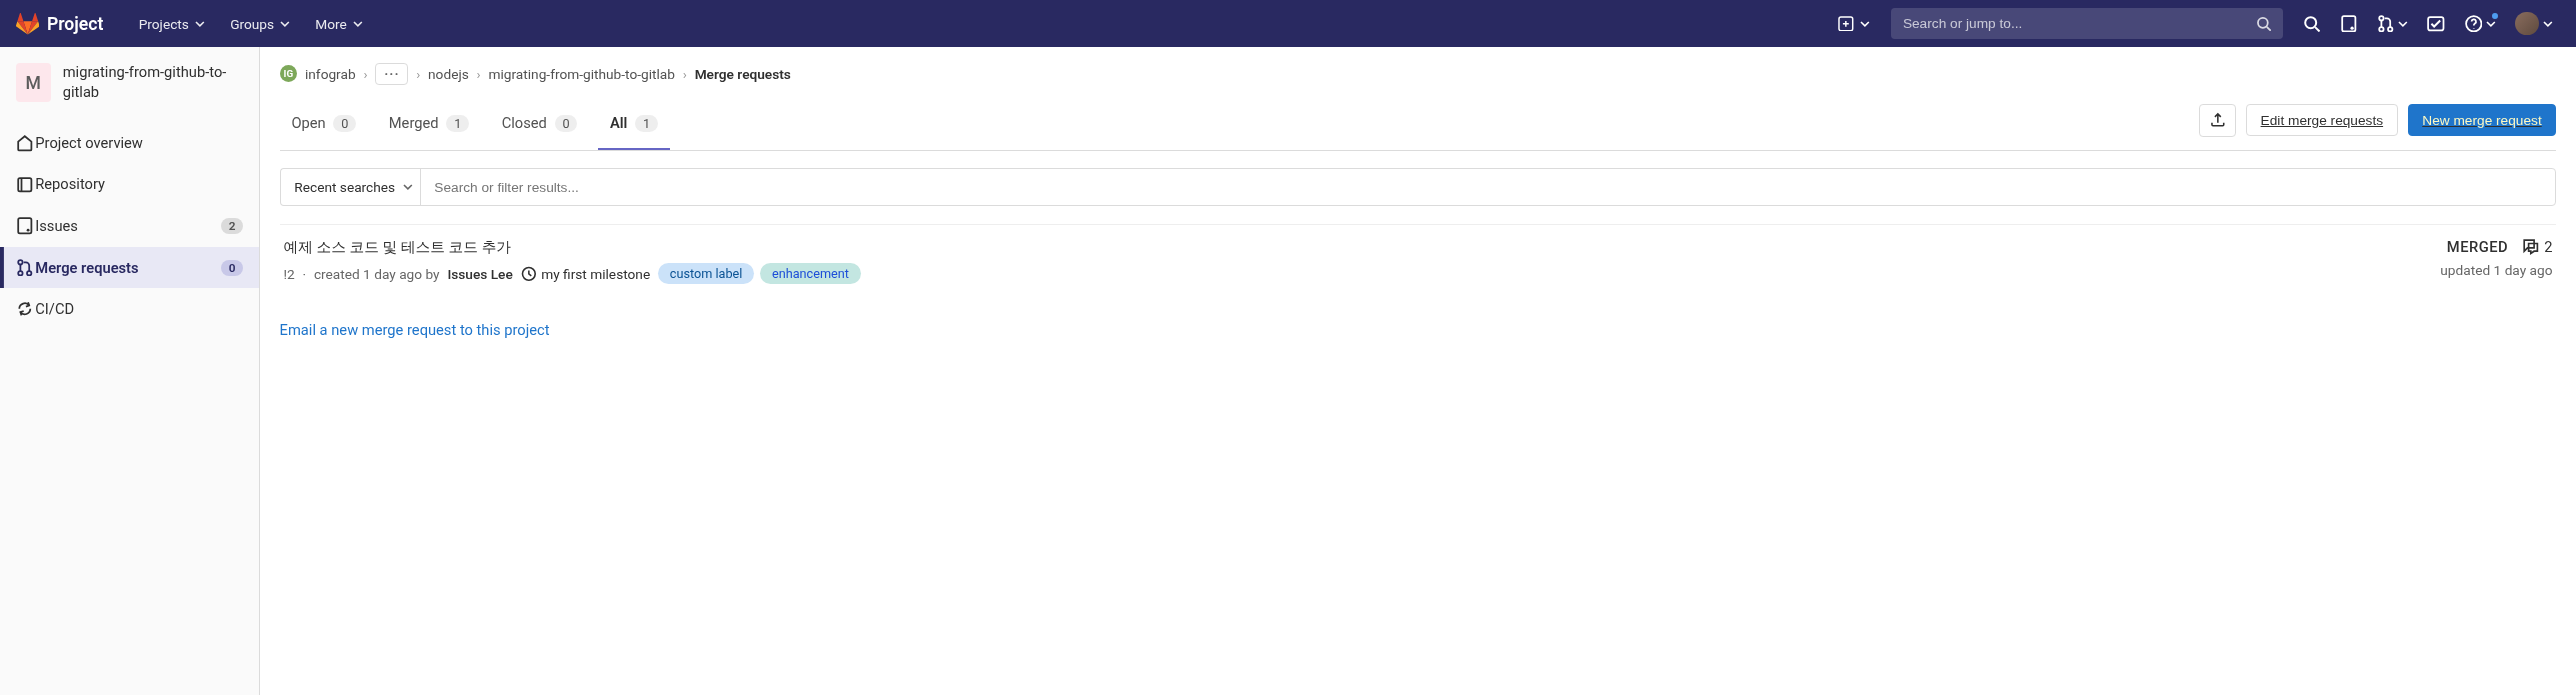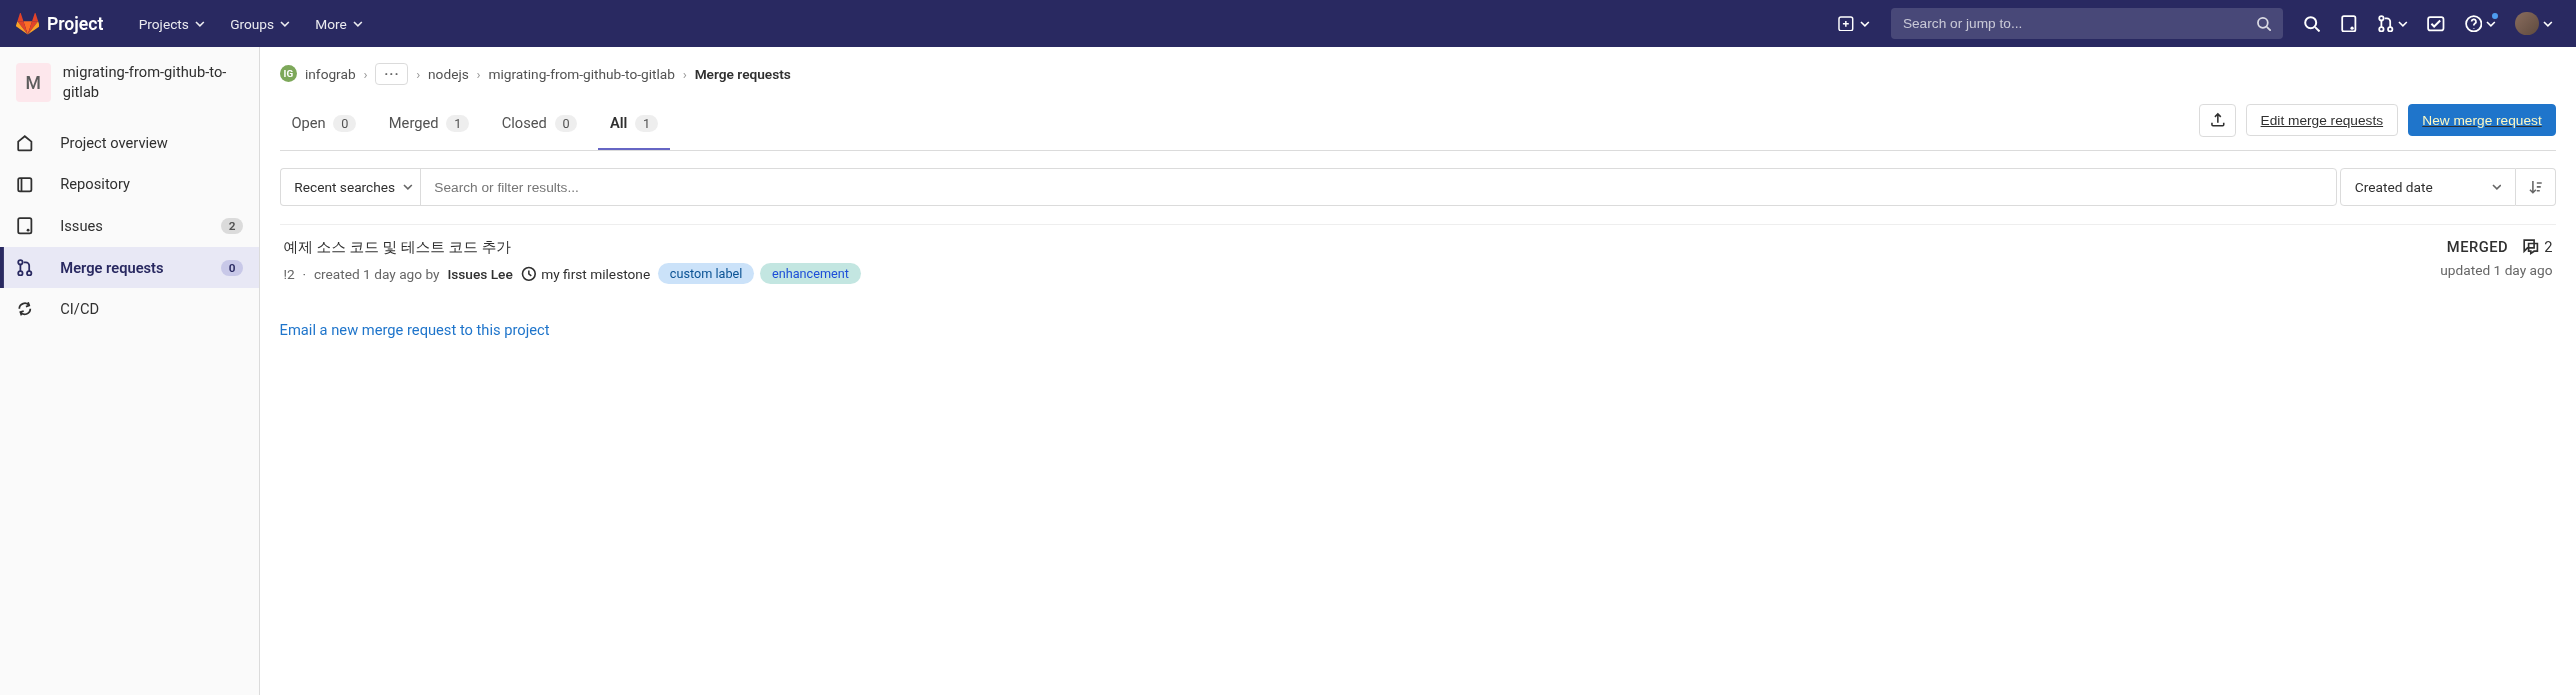--- a/index.html
+++ b/index.html
@@ -60,21 +60,21 @@
     }
     .project-avatar {
       width: 39px; height: 39px; border-radius: 3.9px;
       background: #fde7ec; color: #5c5c5c;
       display: flex; align-items: center; justify-content: center;
       font-size: 17.6px; font-weight: 500;
     }
     .project-name { font-size: 14.7px; font-weight: 400; color: #303030; line-height: 1.35; }
     .nav-list { list-style: none; margin-top: 7.8px; }
     .nav-item {
-      display: flex; align-items: center; gap: 27px;
+      display: flex; align-items: center; gap: 2px;
       padding: 11.8px 15.7px; cursor: pointer; color: #303030;
       font-size: 14.7px;
     }
     .nav-item.active {
       background: #e8e8f5;
       box-shadow: inset 3.9px 0 0 #292961;
       font-weight: 600; color: #292961;
     }
     .nav-item .nav-icon { width: 17.6px; height: 17.6px; flex-shrink: 0; display: flex; align-items: center; justify-content: center; }
     .nav-badge {
@@ -413,37 +413,20 @@
           <span>Recent searches</span>
           <span>
               <svg width="9.8" height="5.9" viewBox="0 0 10 6">
                 <path d="M1 1l4 4 4-4" stroke="#666" stroke-width="1.6" fill="none"></path>
               </svg>
             </span>
         </div>
         <div class="filter-input-wrap">
           <input class="filter-input" placeholder="Search or filter results..." style="">
         </div>
-        <div class="sort-wrap">
-          <div class="sort-select">
-            <span>Created date</span>
-            <span>
-                <svg width="9.8" height="5.9" viewBox="0 0 10 6">
-                  <path d="M1 1l4 4 4-4" stroke="#666" stroke-width="1.6" fill="none"></path>
-                </svg>
-              </span>
-          </div>
-          <div class="sort-dir">
-            <span>
-                <svg width="15.7" height="15.7" viewBox="0 0 16 16">
-                  <path d="M5 2v12M2 11l3 3 3-3M9 4h5M9 8h4M9 12h3" fill="none" stroke="#666" stroke-width="1.6"></path>
-                </svg>
-              </span>
-          </div>
-        </div>
       </div>
 
       <div class="mr-list">
         <div class="mr-item">
           <div class="mr-left">
             <div class="mr-title">예제 소스 코드 및 테스트 코드 추가</div>
             <div class="mr-meta">
               <span>!2</span>
               <span>·</span>
               <span>created 1 day ago by</span>

